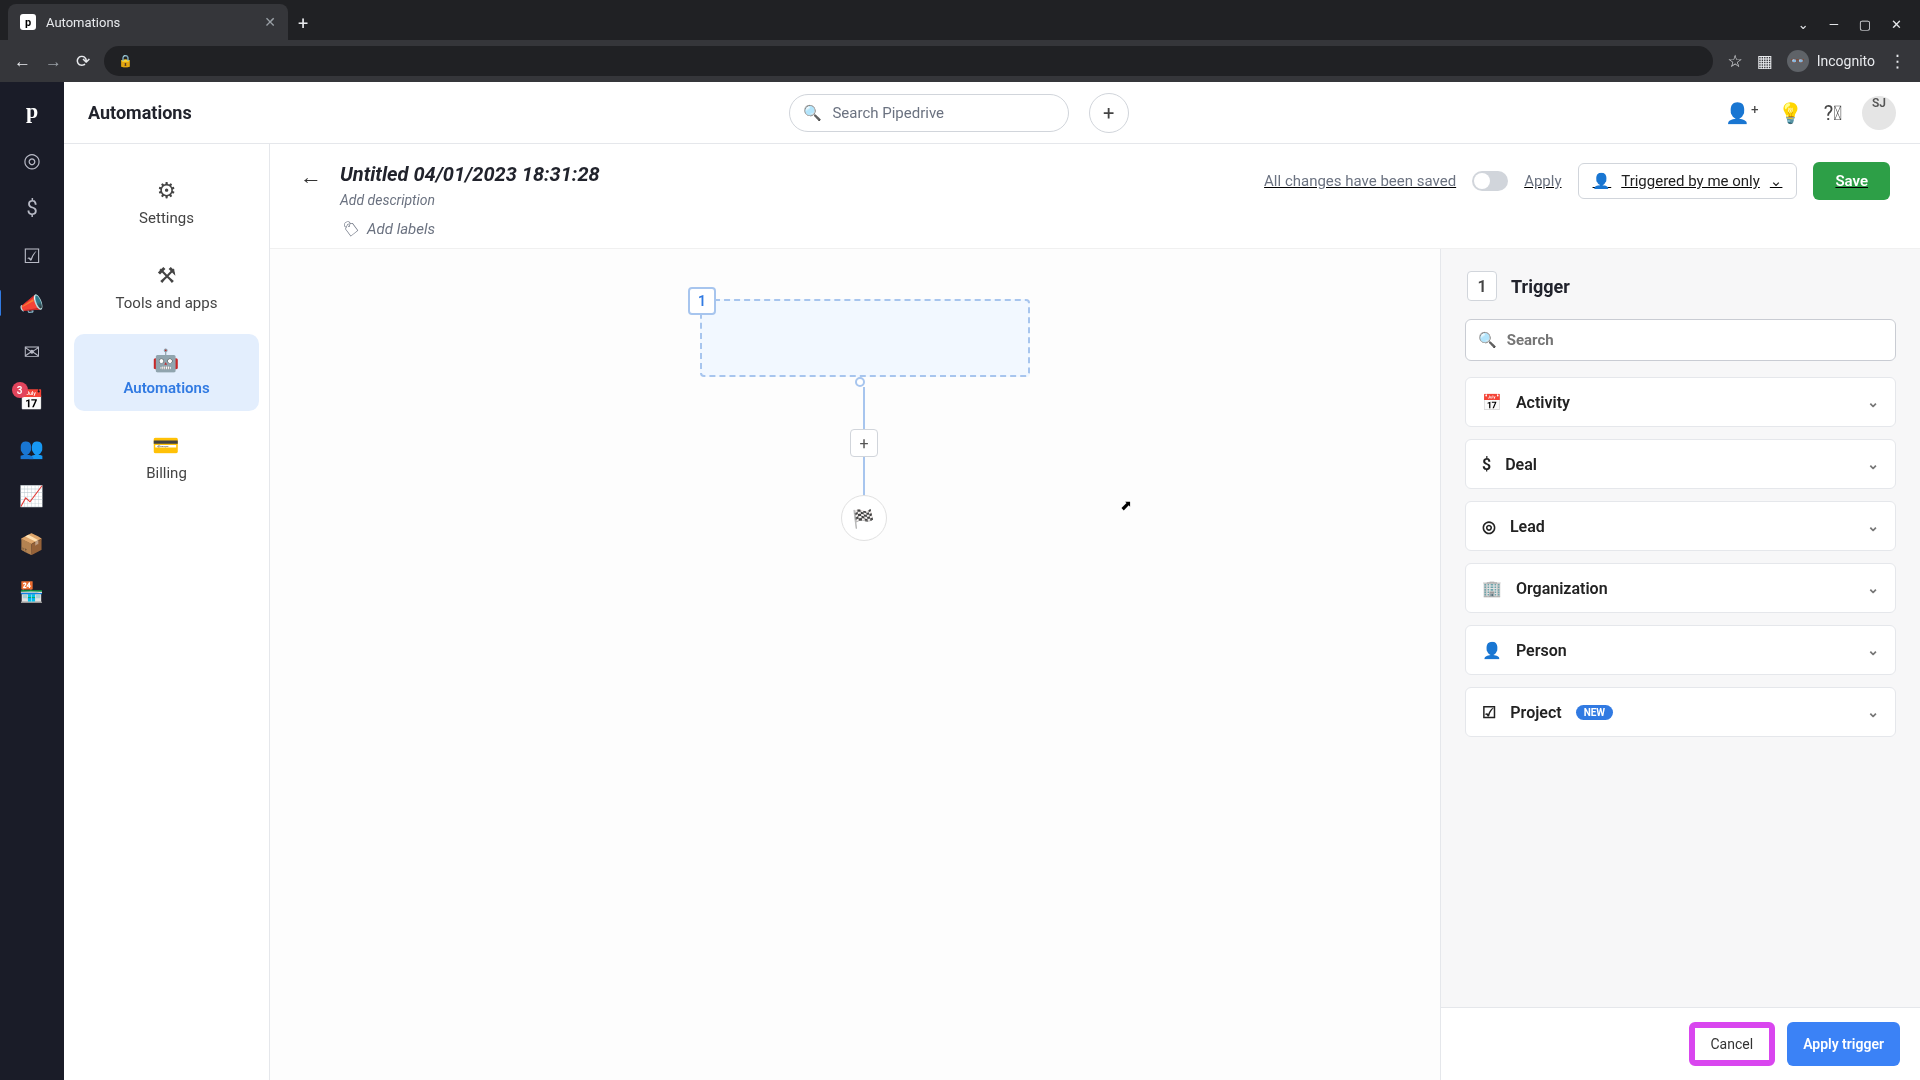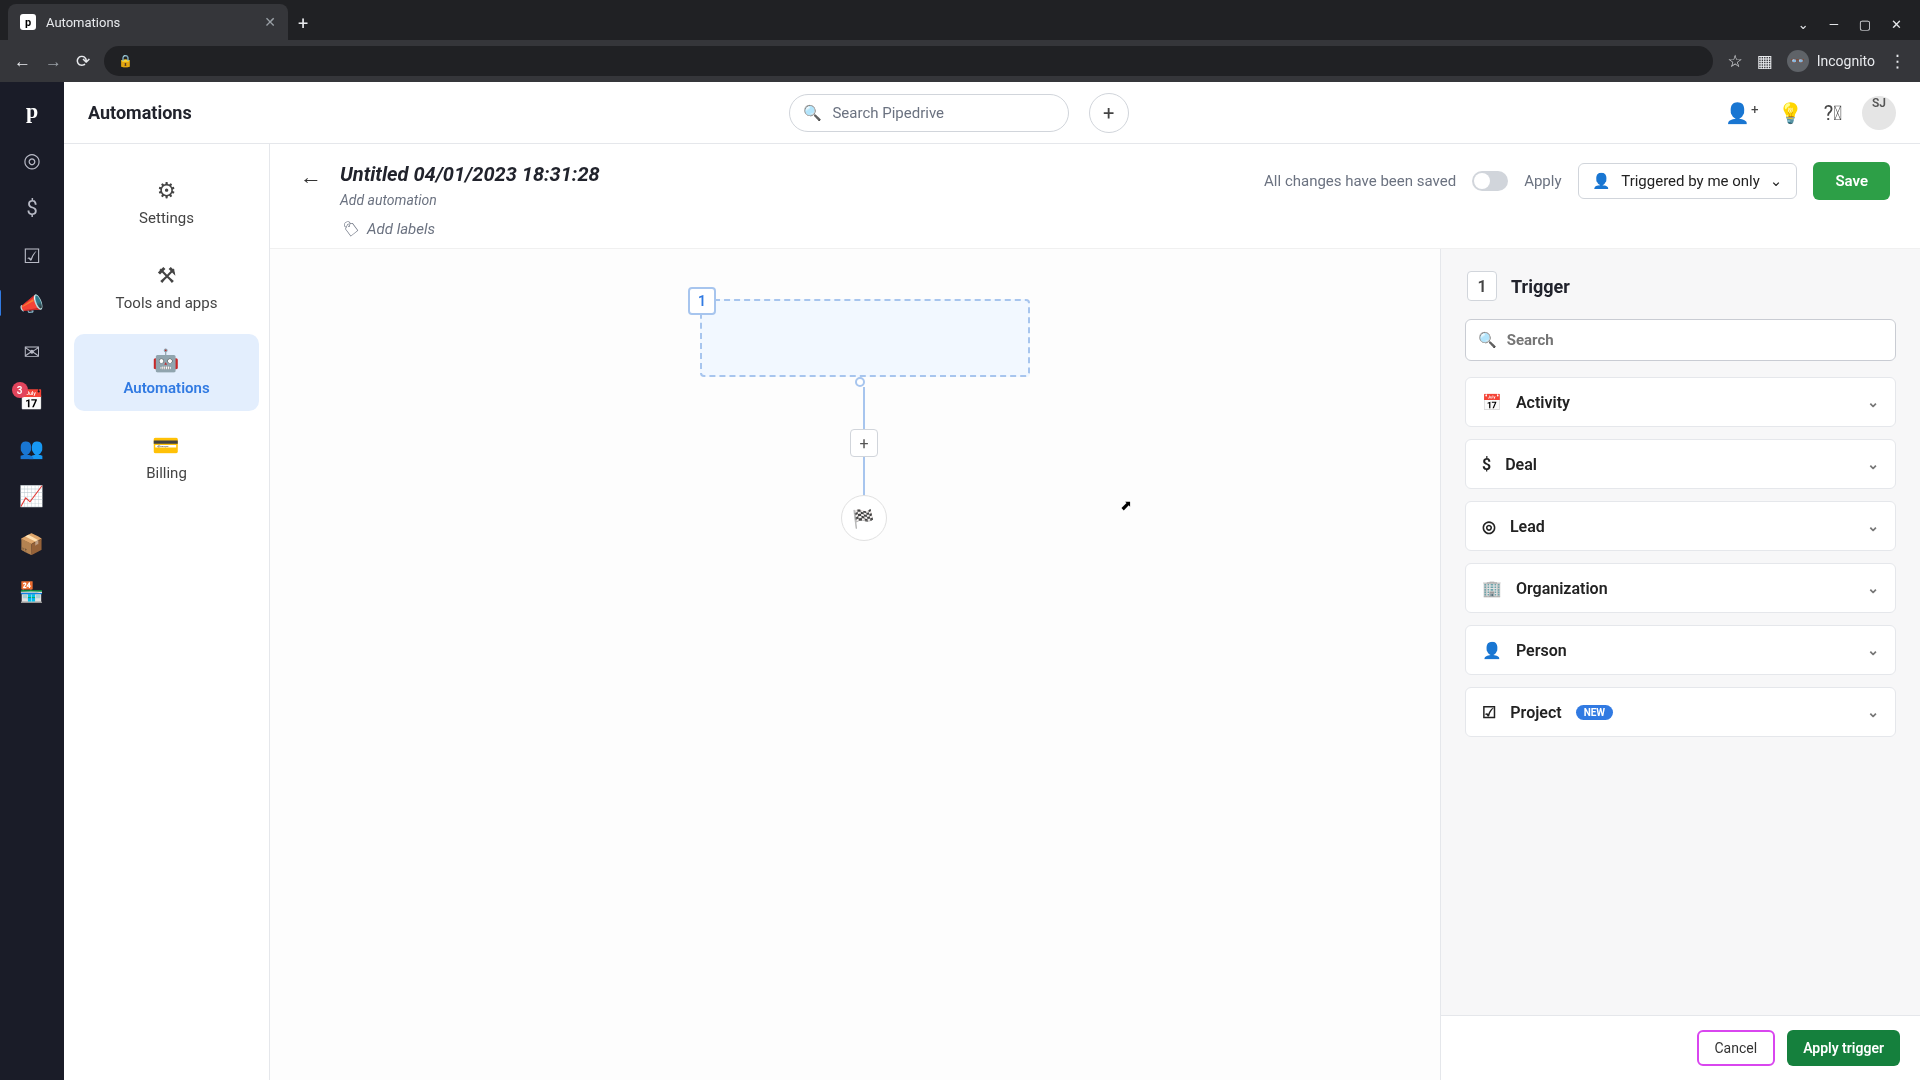--- a/index.html
+++ b/index.html
@@ -48,21 +48,21 @@
 .side-item.active { background:#e3eefd; color:#317ae2; font-weight:600; }
 .side-item .si-ico { font-size:22px; }
 
 .workspace { flex:1; display:flex; flex-direction:column; }
 .ws-header { padding:18px 30px 10px 30px; display:flex; align-items:flex-start; gap:18px; border-bottom:1px solid #f0f0f0; }
 .back-arrow { font-size:22px; color:#333; cursor:pointer; margin-top:2px; }
 .title-block { display:flex; flex-direction:column; gap:6px;font-style:italic; }
 .title-block h2 { font-size:20px; font-weight:700; color:#21232c; }
 .add-desc { font-size:14px; color:#6b7280; cursor:pointer; }
 .add-labels { display:flex; align-items:center; gap:8px; font-size:15px; color:#6b7280; cursor:pointer; margin-top:6px; }
-.ws-hdr-right { margin-left:auto; display:flex; align-items:center; gap:16px; }
+.ws-hdr-right { margin-left:auto; display:flex; align-items:center; gap:16px;text-decoration:underline; }
 .saved-txt { color:#6b7280; font-size:15px; }
 .toggle { width:36px; height:20px; background:#d1d5db; border-radius:10px; position:relative; cursor:pointer; }
 .toggle::after { content:""; position:absolute; left:2px; top:2px; width:16px; height:16px; background:#fff; border-radius:50%; }
 .active-lbl { color:#6b7280; font-size:15px; }
 .trigger-dd { border:1px solid #d1d5db; border-radius:6px; padding:8px 14px; display:flex; align-items:center; gap:10px; font-size:15px; cursor:pointer; color:#222; }
 .save-btn { background:#2d9f47; color:#fff; border:none; border-radius:6px; padding:10px 22px; font-size:15px; font-weight:600; cursor:pointer;text-align:right; }
 
 .ws-body { flex:1; display:flex; }
 .canvas { flex:1; position:relative; background:#fdfdfd; }
 .trigger-box { position:absolute; left:430px; top:50px; width:330px; height:78px; border:2px dashed #a7c5ee; border-radius:4px; background:#f2f8ff; }
@@ -77,22 +77,22 @@
 .rp-head { padding:22px 26px 14px 26px; display:flex; align-items:center; gap:14px; }
 .rp-num { width:30px; height:30px; border:1px solid #d1d5db; border-radius:4px; background:#fff; display:flex; align-items:center; justify-content:center; font-weight:600; color:#444; }
 .rp-title { font-size:18px; font-weight:700; color:#21232c; }
 .rp-search { margin:4px 24px 16px 24px; border:1px solid #c9ccd3; background:#fff; border-radius:6px; height:42px; display:flex; align-items:center; padding:0 12px; gap:10px; color:#6b7280; font-size:15px; }
 .rp-search input { border:none; outline:none; flex:1; font-size:15px; background:transparent;font-weight:bold; }
 .rp-list { padding:0 24px; display:flex; flex-direction:column; gap:12px; overflow:auto; }
 .rp-item { background:#fff; border:1px solid #e5e7eb; border-radius:6px; height:50px; display:flex; align-items:center; padding:0 16px; gap:14px; cursor:pointer; font-size:16px; font-weight:600; color:#222; }
 .rp-item .chev { margin-left:auto; color:#777; font-size:14px; }
 .new-badge { background:#317ae2; color:#fff; font-size:10px; font-weight:700; border-radius:10px; padding:2px 8px; }
 .rp-footer { margin-top:auto; border-top:1px solid #e5e7eb; padding:14px 20px; display:flex; justify-content:flex-end; gap:12px; background:#fff; }
-.btn-cancel { background:#fff; border:2px solid #d946ef; border-radius:6px; padding:8px 16px; font-size:14px; cursor:pointer; color:#333; }
-.btn-apply { background:#15803d; border:none; border-radius:6px; padding:8px 16px; font-size:14px; font-weight:600; color:#fff; cursor:pointer; }
+.btn-cancel { background:#fff; border:6px solid #d946ef; border-radius:6px; padding:8px 16px; font-size:14px; cursor:pointer; color:#333; }
+.btn-apply { background:#3b82f6; border:none; border-radius:6px; padding:8px 16px; font-size:14px; font-weight:600; color:#fff; cursor:pointer; }
 
 .cursor-ptr { position:absolute; left:1126px; top:505px; font-size:14px; color:#000; pointer-events:none; z-index:50; transform:translate(-50%,-50%); }
 </style>
 </head>
 <body>
 
 <div class="browser-chrome">
   <div class="tab">
     <span class="favicon">p</span>
     <span>Automations</span>
@@ -178,21 +178,21 @@
           <span class="si-ico">💳</span>
           <span>Billing</span>
         </div>
       </div>
 
       <div class="workspace">
         <div class="ws-header">
           <span class="back-arrow">←</span>
           <div class="title-block">
             <h2>Untitled 04/01/2023 18:31:28</h2>
-            <span class="add-desc">Add automation</span>
+            <span class="add-desc">Add description</span>
             <div class="add-labels">
               <span>🏷</span>
               <span>Add labels</span>
             </div>
           </div>
           <div class="ws-hdr-right">
             <span class="saved-txt">All changes have been saved</span>
             <div class="toggle"></div>
             <span class="active-lbl">Apply</span>
             <div class="trigger-dd">

